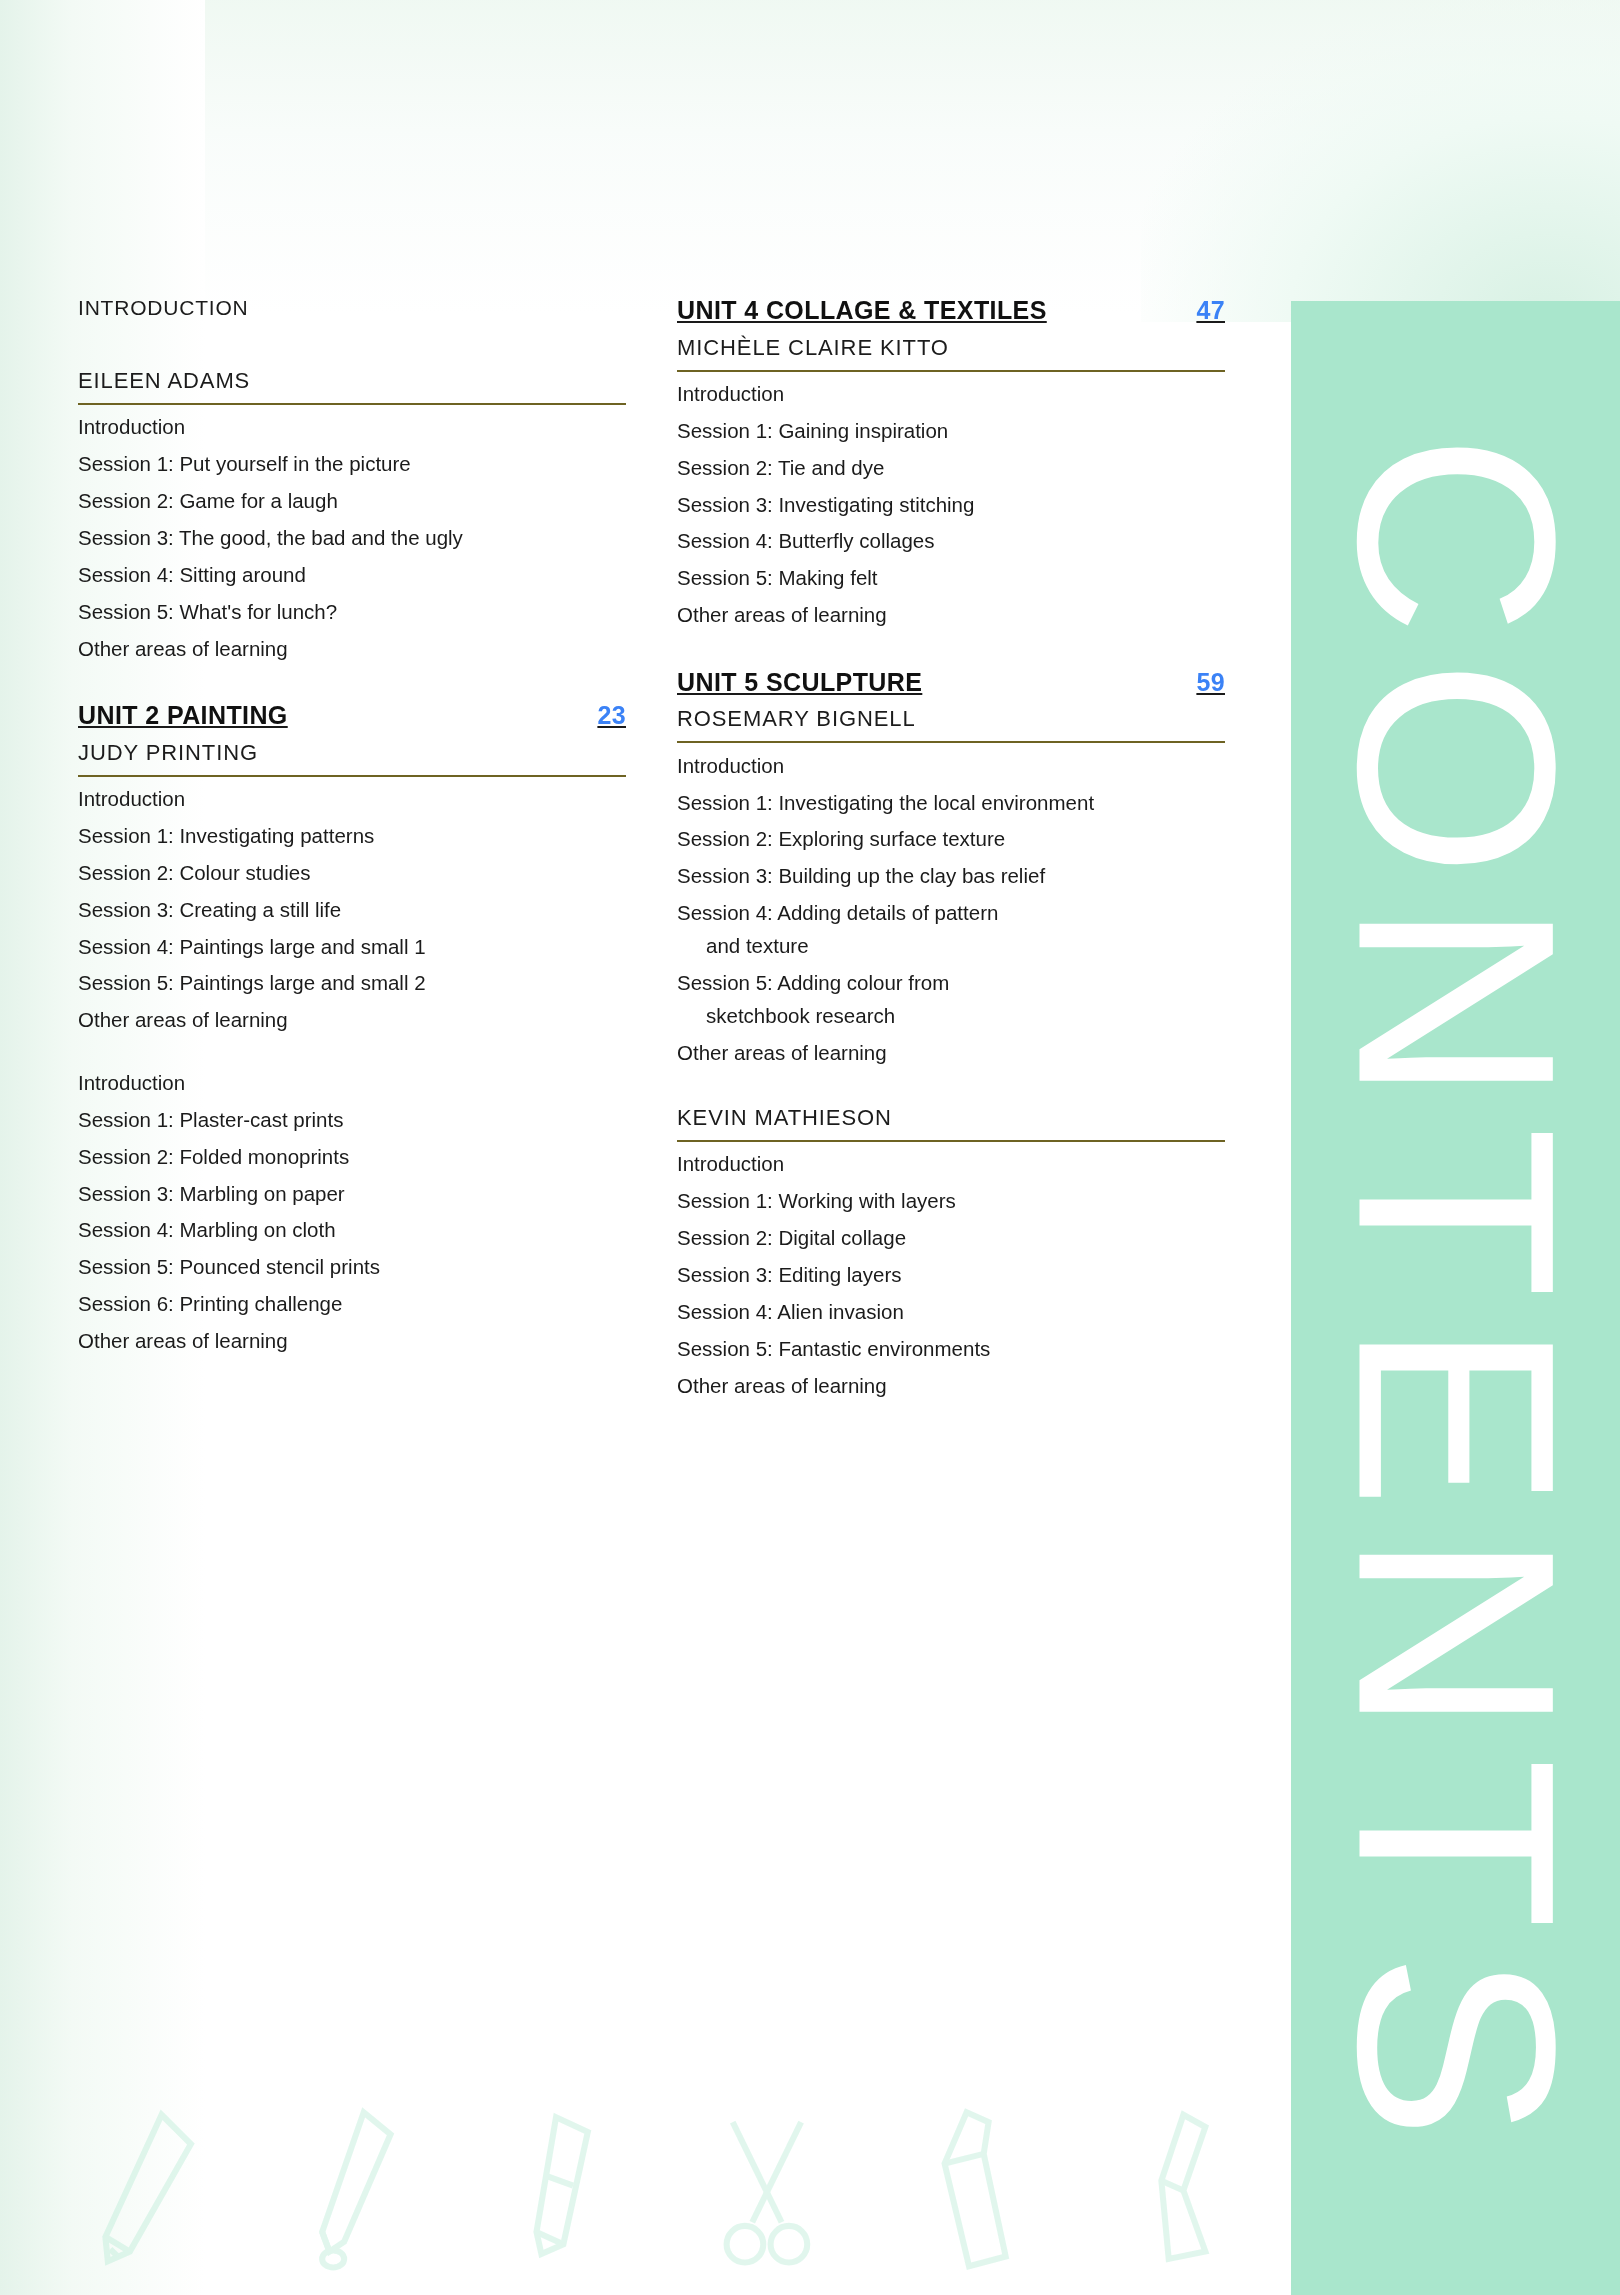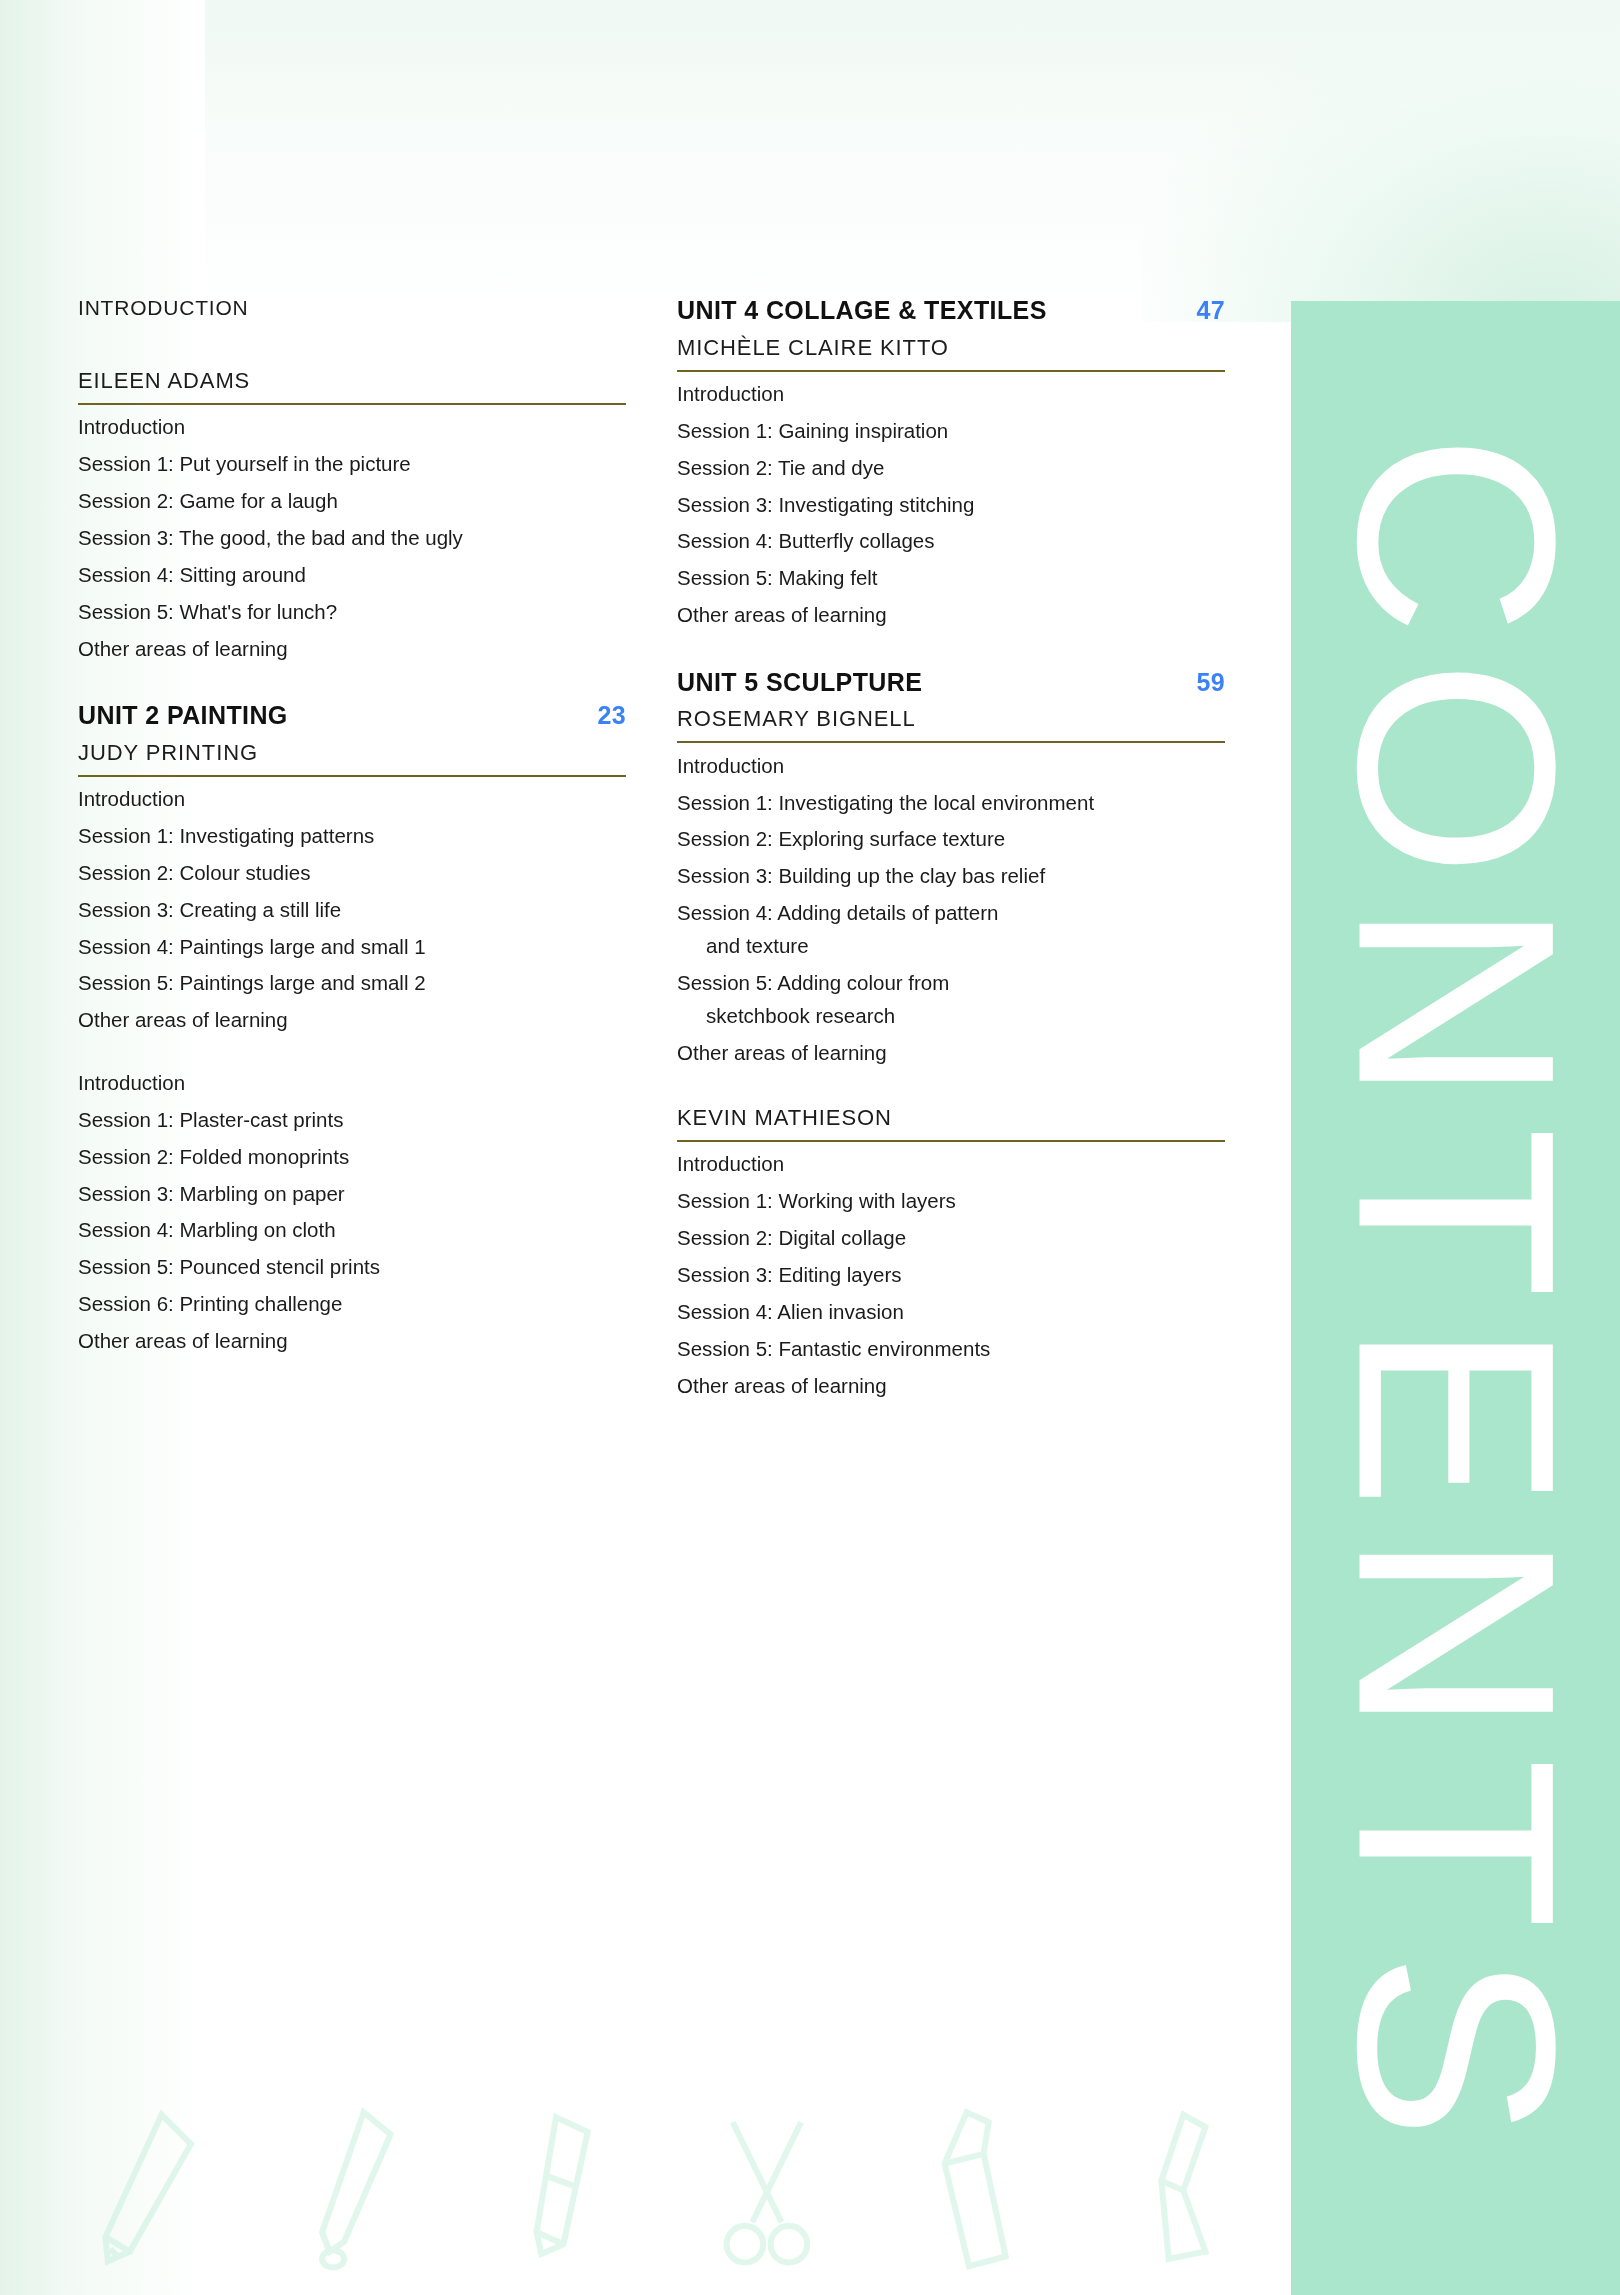--- a/index.html
+++ b/index.html
@@ -93,20 +93,21 @@
   }
 
   .unit {
     margin: 0 0 42px 0;
   }
   .unit-head {
     display: flex;
     align-items: flex-end;
     justify-content: space-between;
     margin: 0 0 9.6px 0;
+    text-decoration: underline;
   }
   .unit-title {
     font-size: 25px;
     font-weight: 700;
     letter-spacing: 0.4px;
     color: #111111;
   }
   .unit-page {
     font-size: 25px;
     font-weight: 700;

